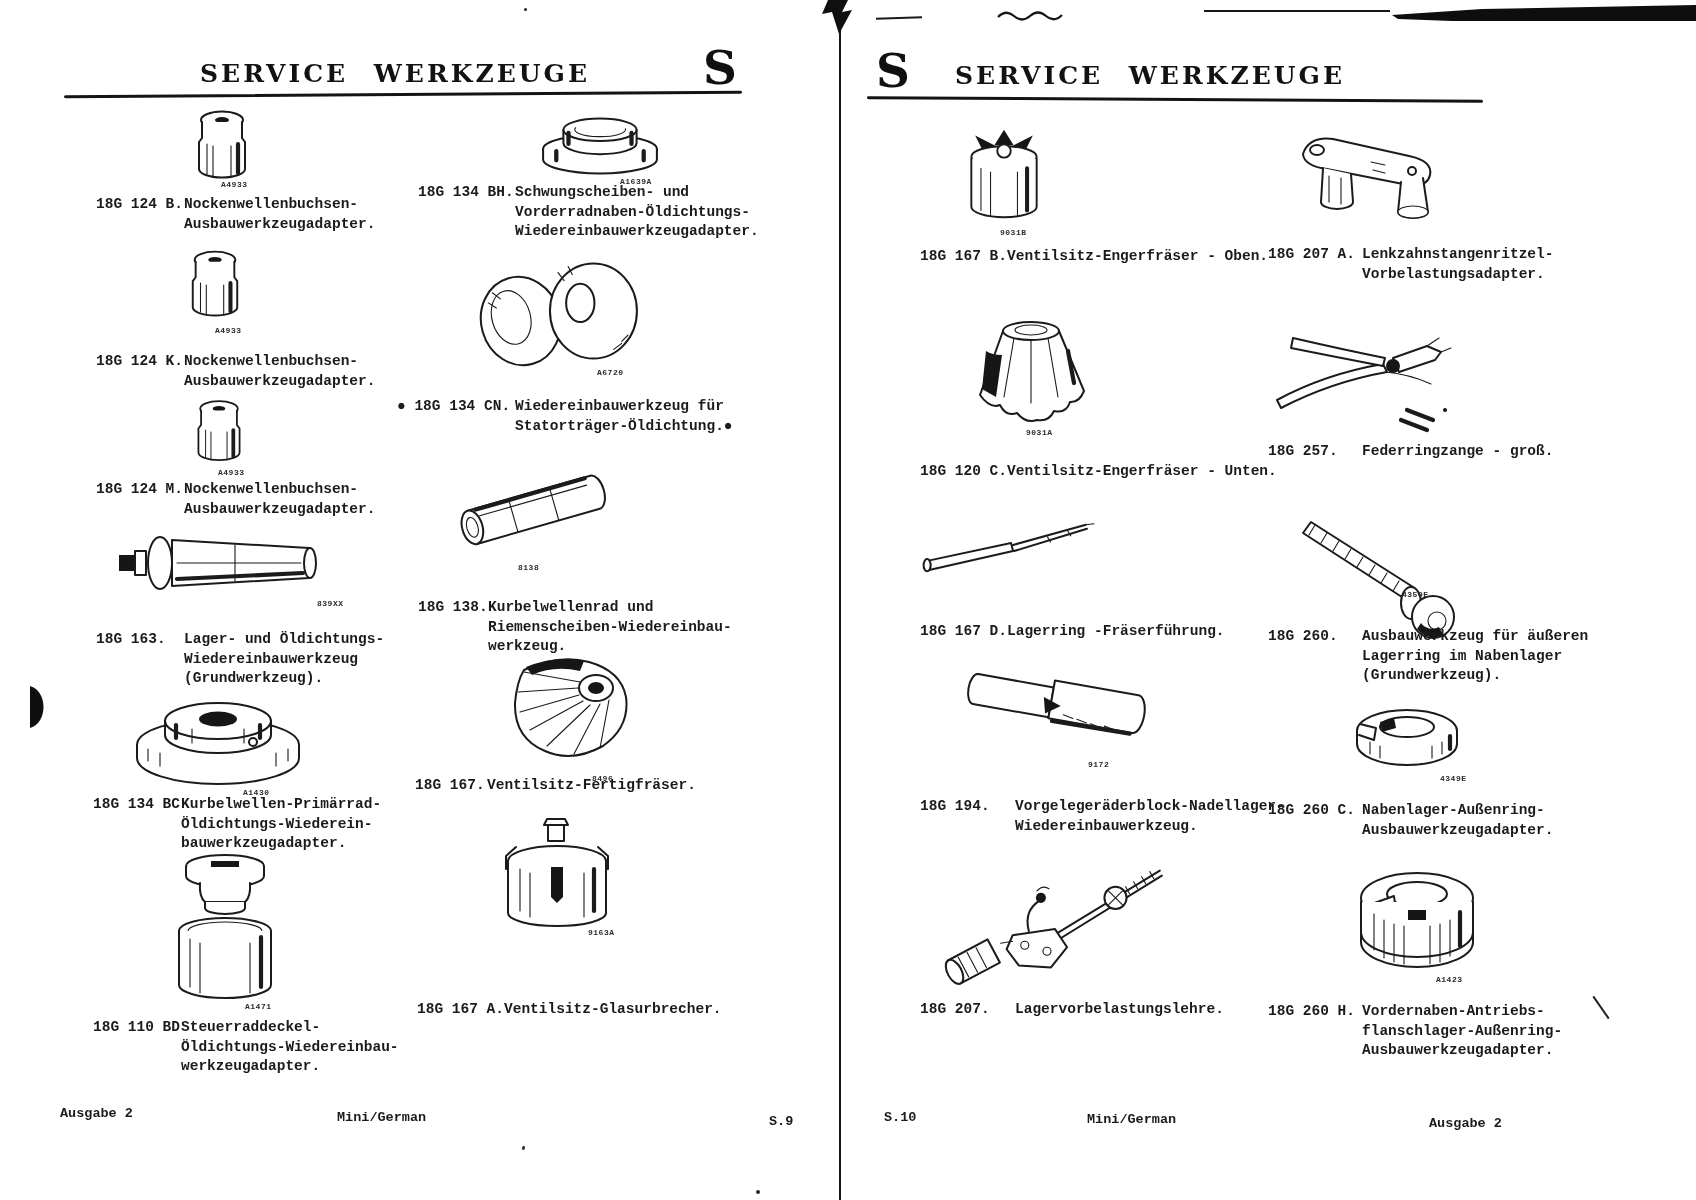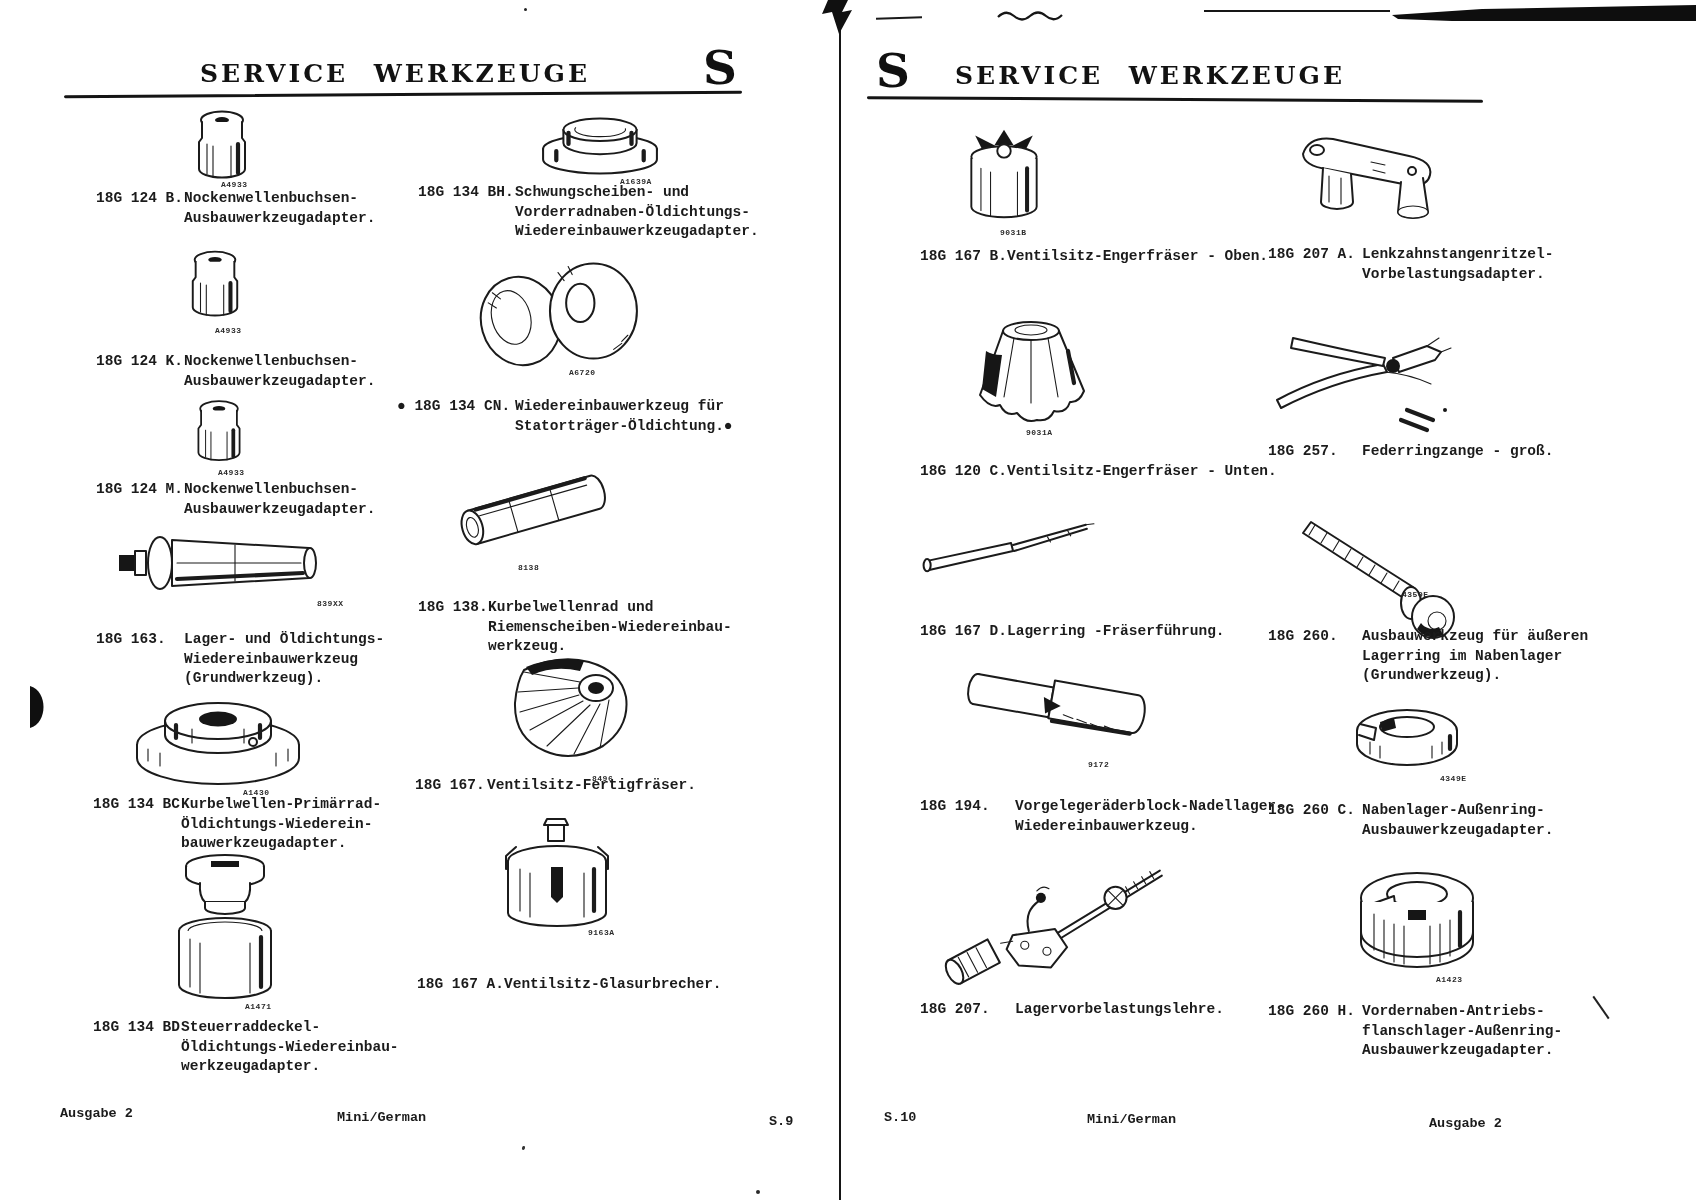--- a/index.html
+++ b/index.html
@@ -104,21 +104,21 @@
           <path class="f" d="M39,51 v6 a20,6 0 0 0 40,0 v-6"></path>
           <ellipse class="f" cx="59" cy="80" rx="46" ry="13"></ellipse>
           <ellipse class="f t" cx="59" cy="80" rx="37" ry="9"></ellipse>
           <path class="f" d="M13,80 v54 a46,13 0 0 0 92,0 v-54"></path>
           <path class="t" d="M24,88 v48 M34,92 v50 M84,92 v50"></path>
           <path class="h" d="M95,86 v50"></path>
         </svg>
     </div>
     <span class="figlab" style="left:245px;top:1002px">A1471</span>
 
-    <div class="entry" style="left:96px;top:189px">
+    <div class="entry" style="left:96px;top:195px">
       <span class="code">18G 124 B.</span>
       <span class="desc">Nockenwellenbuchsen-
 Ausbauwerkzeugadapter.</span>
     </div>
     <div class="entry" style="left:96px;top:352px">
       <span class="code">18G 124 K.</span>
       <span class="desc">Nockenwellenbuchsen-
 Ausbauwerkzeugadapter.</span>
     </div>
     <div class="entry" style="left:96px;top:480px">
@@ -132,21 +132,21 @@
 Wiedereinbauwerkzeug
 (Grundwerkzeug).</span>
     </div>
     <div class="entry" style="left:93px;top:795px">
       <span class="code">18G 134 BC</span>
       <span class="desc">Kurbelwellen-Primärrad-
 Öldichtungs-Wiederein-
 bauwerkzeugadapter.</span>
     </div>
     <div class="entry" style="left:93px;top:1018px">
-      <span class="code">18G 134 BD</span>
+      <span class="code">18G 110 BD</span>
       <span class="desc">Steuerraddeckel-
 Öldichtungs-Wiedereinbau-
 werkzeugadapter.</span>
     </div>
 
     <div class="fig" style="left:538px;top:112px;width:124px;height:66px">
       <svg class="toolart" viewBox="0 0 122 64">
           <ellipse class="f" cx="61" cy="36" rx="56" ry="14"></ellipse>
           <path class="f" d="M5,36 v10 a56,14 0 0 0 112,0 v-10"></path>
           <path class="f" d="M25,17 v13 a36,11 0 0 0 72,0 v-13"></path>
@@ -161,21 +161,21 @@
       <svg class="toolart" viewBox="0 0 180 122">
           <g transform="rotate(-16 58 68)">
             <ellipse class="f" cx="58" cy="68" rx="39" ry="44"></ellipse>
             <ellipse class="f t" cx="50" cy="62" rx="19" ry="27"></ellipse>
           </g>
           <ellipse class="f" cx="130" cy="58" rx="43" ry="47"></ellipse>
           <ellipse class="f" cx="117" cy="50" rx="14" ry="19"></ellipse>
           <path class="t" d="M95,20 l6,8 M105,14 l4,8 M150,96 l8,-6 M158,88 l6,-6 M30,40 l8,6 M26,50 l8,5"></path>
         </svg>
     </div>
-    <span class="figlab" style="left:569px;top:368px">A6720</span>
+    <span class="figlab" style="left:597px;top:368px">A6720</span>
 
     <div class="fig" style="left:450px;top:452px;width:167px;height:110px">
       <svg class="toolart" viewBox="0 0 165 108">
           <g transform="rotate(-16 82 58)">
             <path class="f" d="M20,40 H146 a9,17 0 0 1 0,34 H20"></path>
             <ellipse class="f" cx="20" cy="57" rx="10" ry="17"></ellipse>
             <ellipse class="f t" cx="20" cy="57" rx="5.5" ry="10"></ellipse>
             <path class="t" d="M62,41 v33 M104,41 v33 M30,48 h110"></path>
             <path class="h" d="M28,41 H140"></path>
           </g>
@@ -223,21 +223,21 @@
     <div class="entry" style="left:418px;top:598px;--cw:70px">
       <span class="code">18G 138.</span>
       <span class="desc">Kurbelwellenrad und
 Riemenscheiben-Wiedereinbau-
 werkzeug.</span>
     </div>
     <div class="entry" style="left:415px;top:776px;--cw:72px">
       <span class="code">18G 167.</span>
       <span class="desc">Ventilsitz-Fertigfräser.</span>
     </div>
-    <div class="entry" style="left:417px;top:975px;--cw:87px">
+    <div class="entry" style="left:417px;top:1000px;--cw:87px">
       <span class="code">18G 167 A.</span>
       <span class="desc">Ventilsitz-Glasurbrecher.</span>
     </div>
 
     <div class="foot" style="left:60px;top:1106px">Ausgabe 2</div>
     <div class="foot" style="left:337px;top:1110px">Mini/German</div>
     <div class="foot" style="left:769px;top:1114px">S.9</div>
   </div>
 
   <div>

